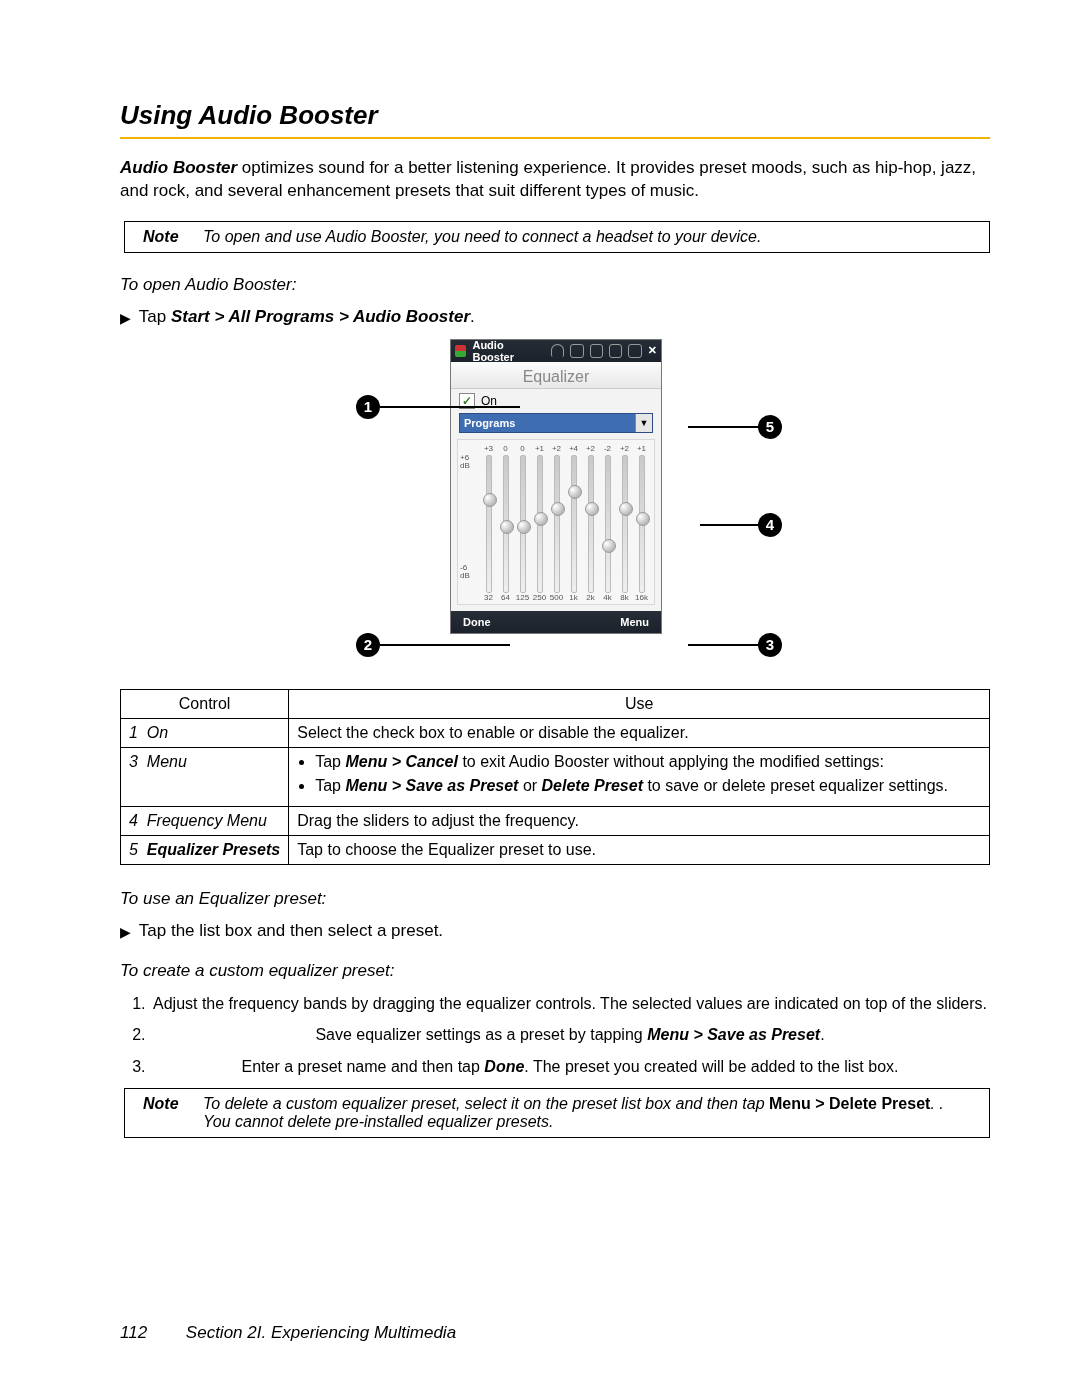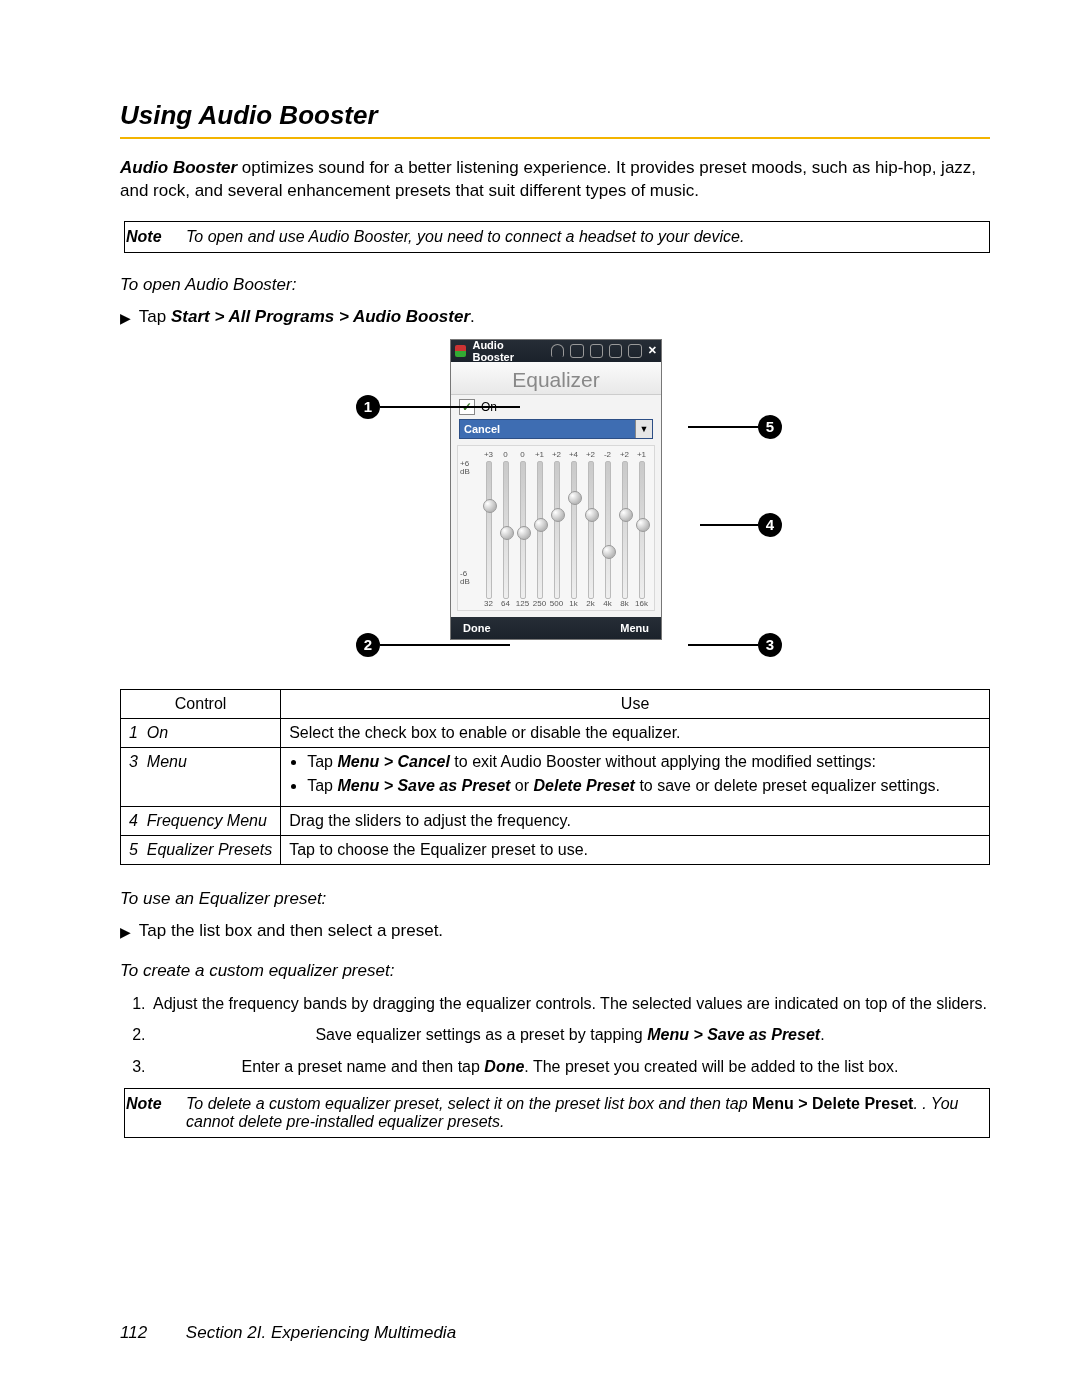--- a/index.html
+++ b/index.html
@@ -28,21 +28,21 @@
     background: #f3b400;
     margin: 0 0 18px 0;
   }
   p.body {
     font-size: 17px;
     line-height: 1.35;
     margin: 0 0 18px 0;
   }
   .note-box {
     border: 1px solid #000;
-    padding: 6px 1px;
+    padding: 6px 18px;
     font-size: 16px;
     margin: 0 0 22px 4px;
     display: flex;
     gap: 16px;
   }
   .note-box .note-label {
     font-weight: bold;
     font-style: italic;
     flex: 0 0 44px;
   }
@@ -112,21 +112,21 @@
     width: 12px; height: 12px;
     border: 1px solid #999; border-radius: 3px;
   }
   .phone .titlebar .icon.headphone { border-radius: 50% 50% 2px 2px; border-bottom: none; }
   .phone .titlebar .x {
     margin-left: auto;
     font-weight: bold;
   }
   .phone .eq-title {
     text-align: center;
-    font-size: 21px;
+    font-size: 16px;
     color: #888;
     padding: 6px 0 2px 0;
     background: linear-gradient(#fbfbfb,#e8e8e8);
     border-bottom: 1px solid #ccc;
   }
   .phone .on-row {
     display: flex;
     align-items: center;
     gap: 6px;
     font-size: 12px;
@@ -306,21 +306,21 @@
         <span class="icon"></span>
         <span class="icon"></span>
         <span class="x">✕</span>
       </div>
       <div class="eq-title">Equalizer</div>
       <div class="on-row">
         <span class="chk">✓</span>
         <span>On</span>
       </div>
       <div class="preset-row">
-        <span>Cancel</span>
+        <span>Programs</span>
         <span class="dd">▼</span>
       </div>
       <div class="eq-area">
         <div class="eq-side-top" style="white-space:pre;">+6
 dB</div>
         <div class="eq-side-bot" style="white-space:pre;">-6
 dB</div>
         <div class="eq-top-nums" id="topnums">
             <span>+3</span>
             <span>0</span>
@@ -439,21 +439,21 @@
               <li>Tap <span class="bi">Menu &gt; Cancel</span> to exit Audio Booster without applying the modified settings:</li>
               <li>Tap <span class="bi">Menu &gt; Save as Preset</span> or <span class="bi">Delete Preset</span> to save or delete preset equalizer settings.</li>
             </ul>
           </td>
         </tr>
         <tr>
           <td class="idx"><span class="num">4</span>&nbsp;&nbsp;<span class="i b" style="font-weight:normal">Frequency Menu</span></td>
           <td class="use">Drag the sliders to adjust the frequency.</td>
         </tr>
         <tr>
-          <td class="idx"><span class="num">5</span>&nbsp;&nbsp;<span class="i b" style="font-weight:normal">Equalizer Presets</span></td>
+          <td class="idx"><span class="num">5</span>&nbsp;&nbsp;<span class="i b" style="font-weight:bold">Equalizer Presets</span></td>
           <td class="use">Tap to choose the Equalizer preset to use.</td>
         </tr>
       </tbody>
   </table>
 
   <p class="heading-it">To use an Equalizer preset:</p>
   <div class="bullet-line">
     <span class="tri">▶</span>
     <span>Tap the list box and then select a preset.</span>
   </div>

